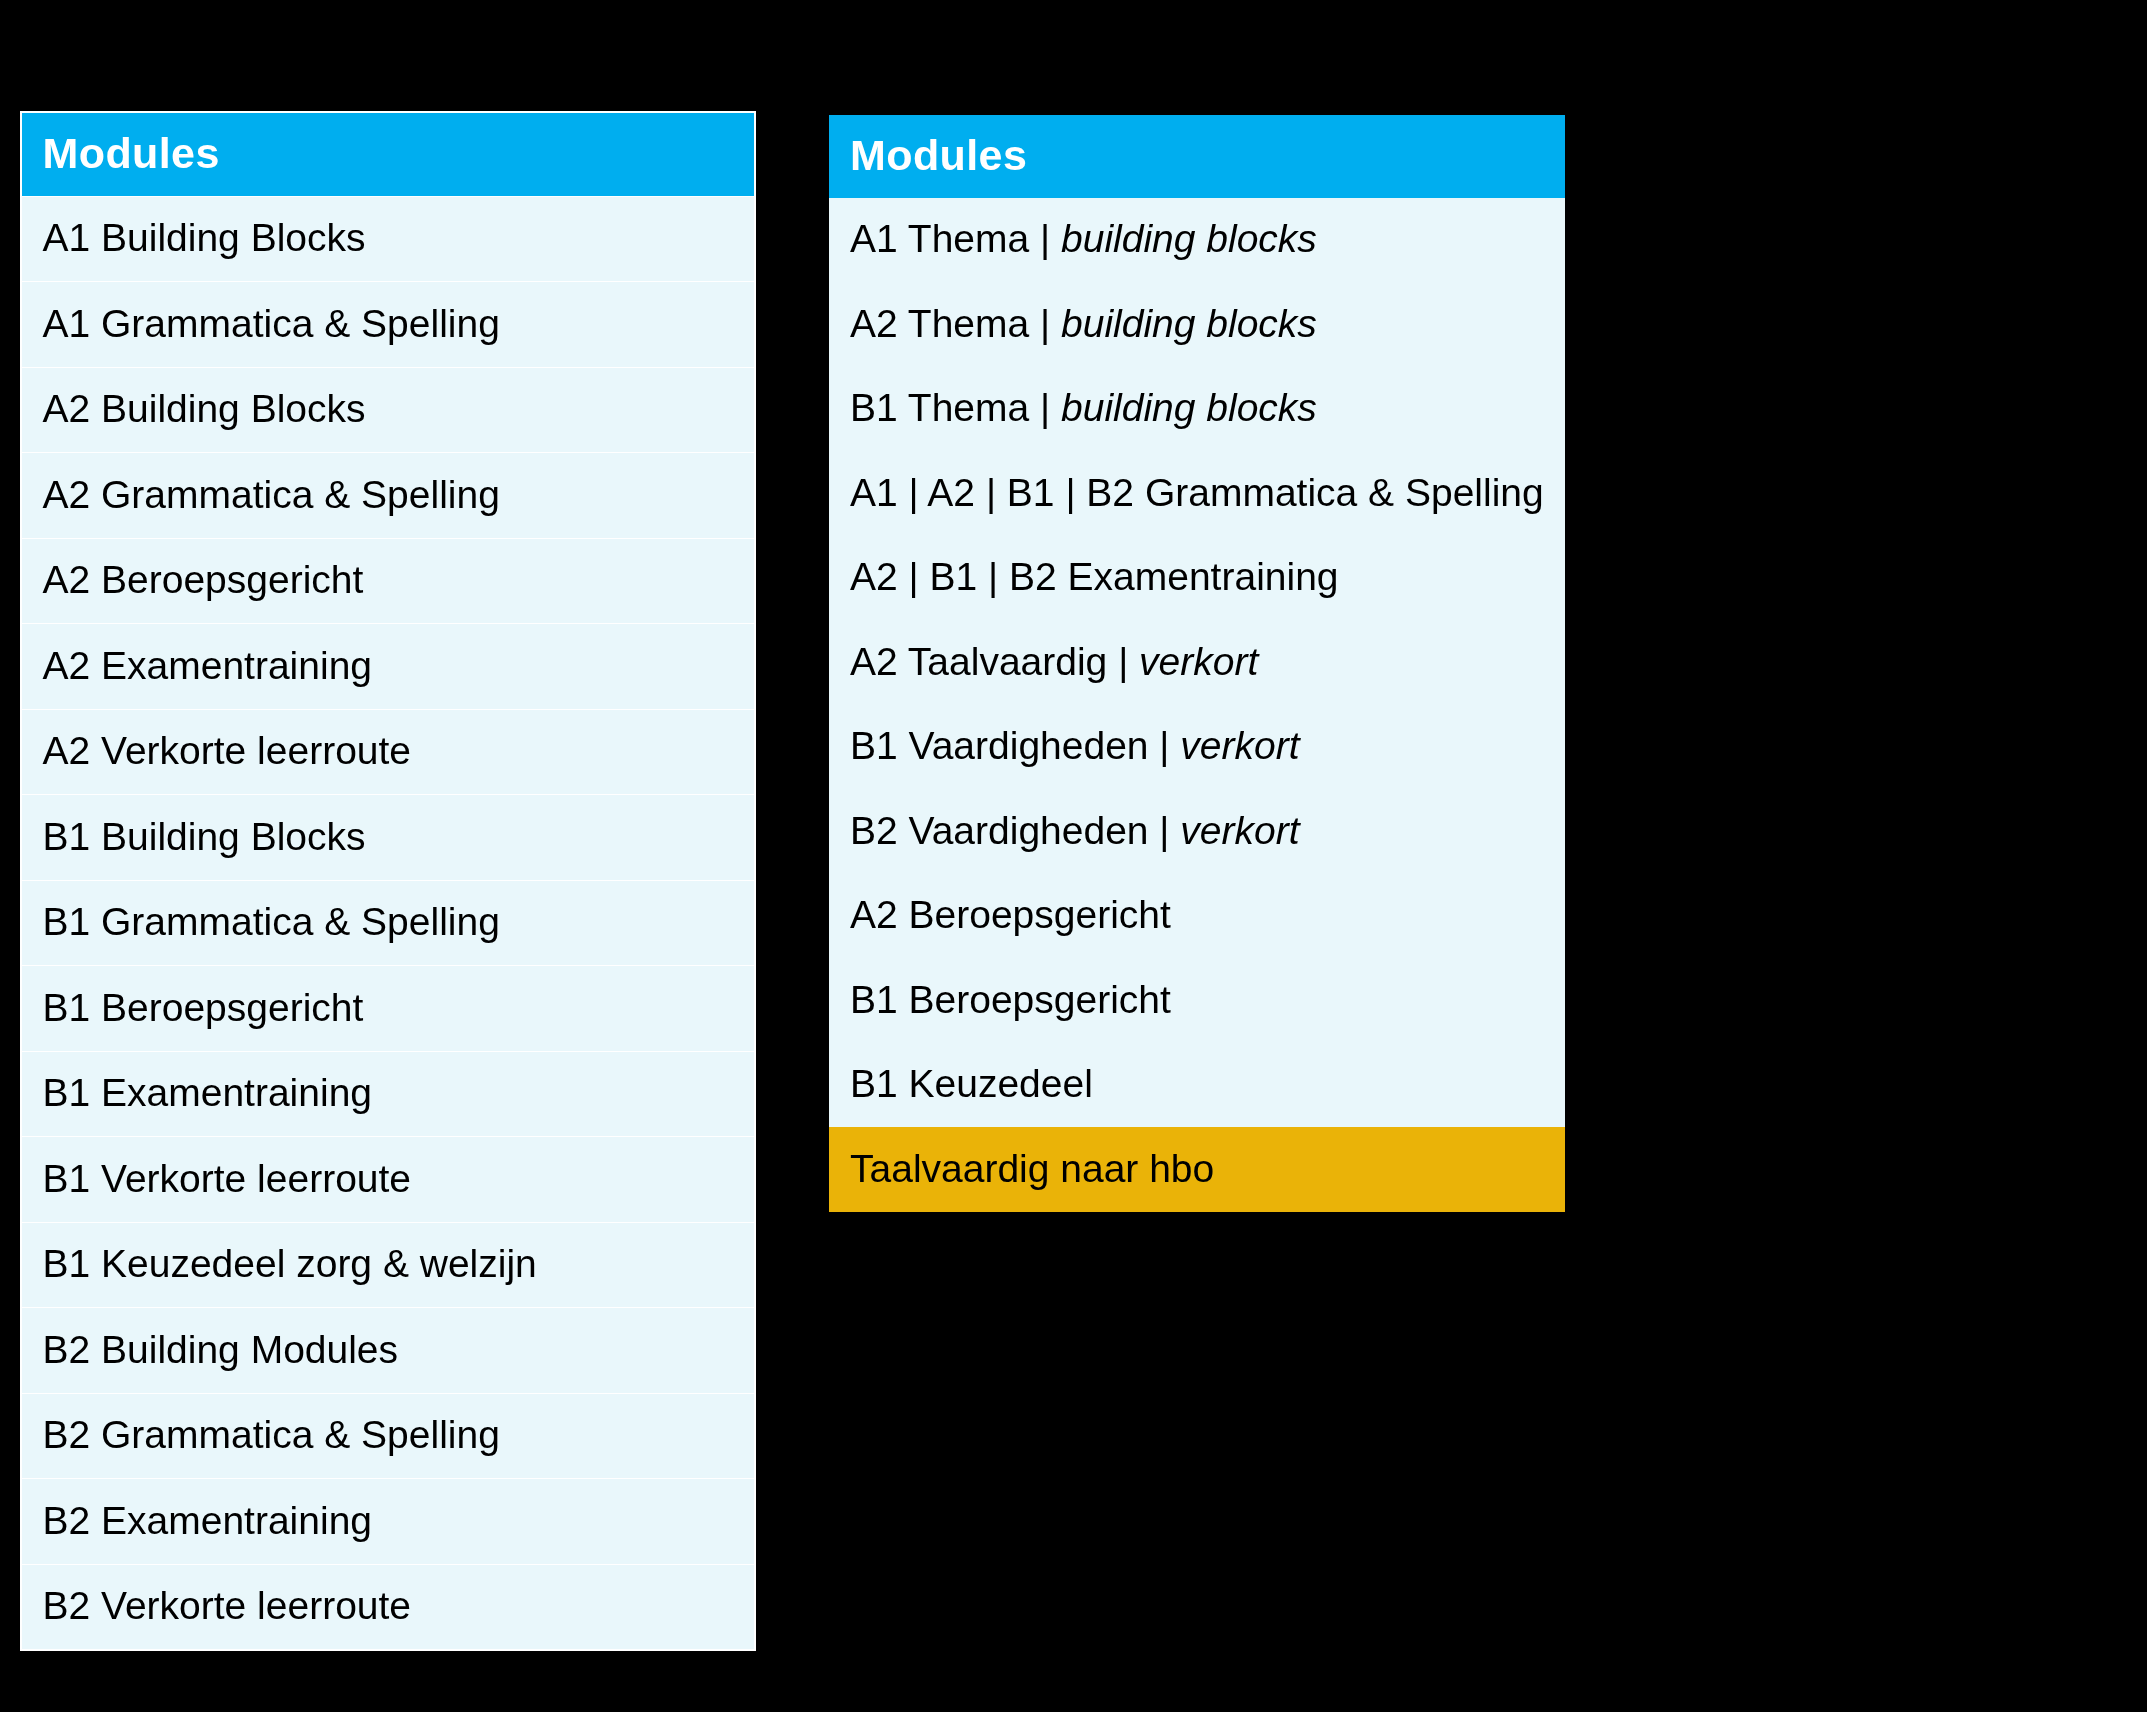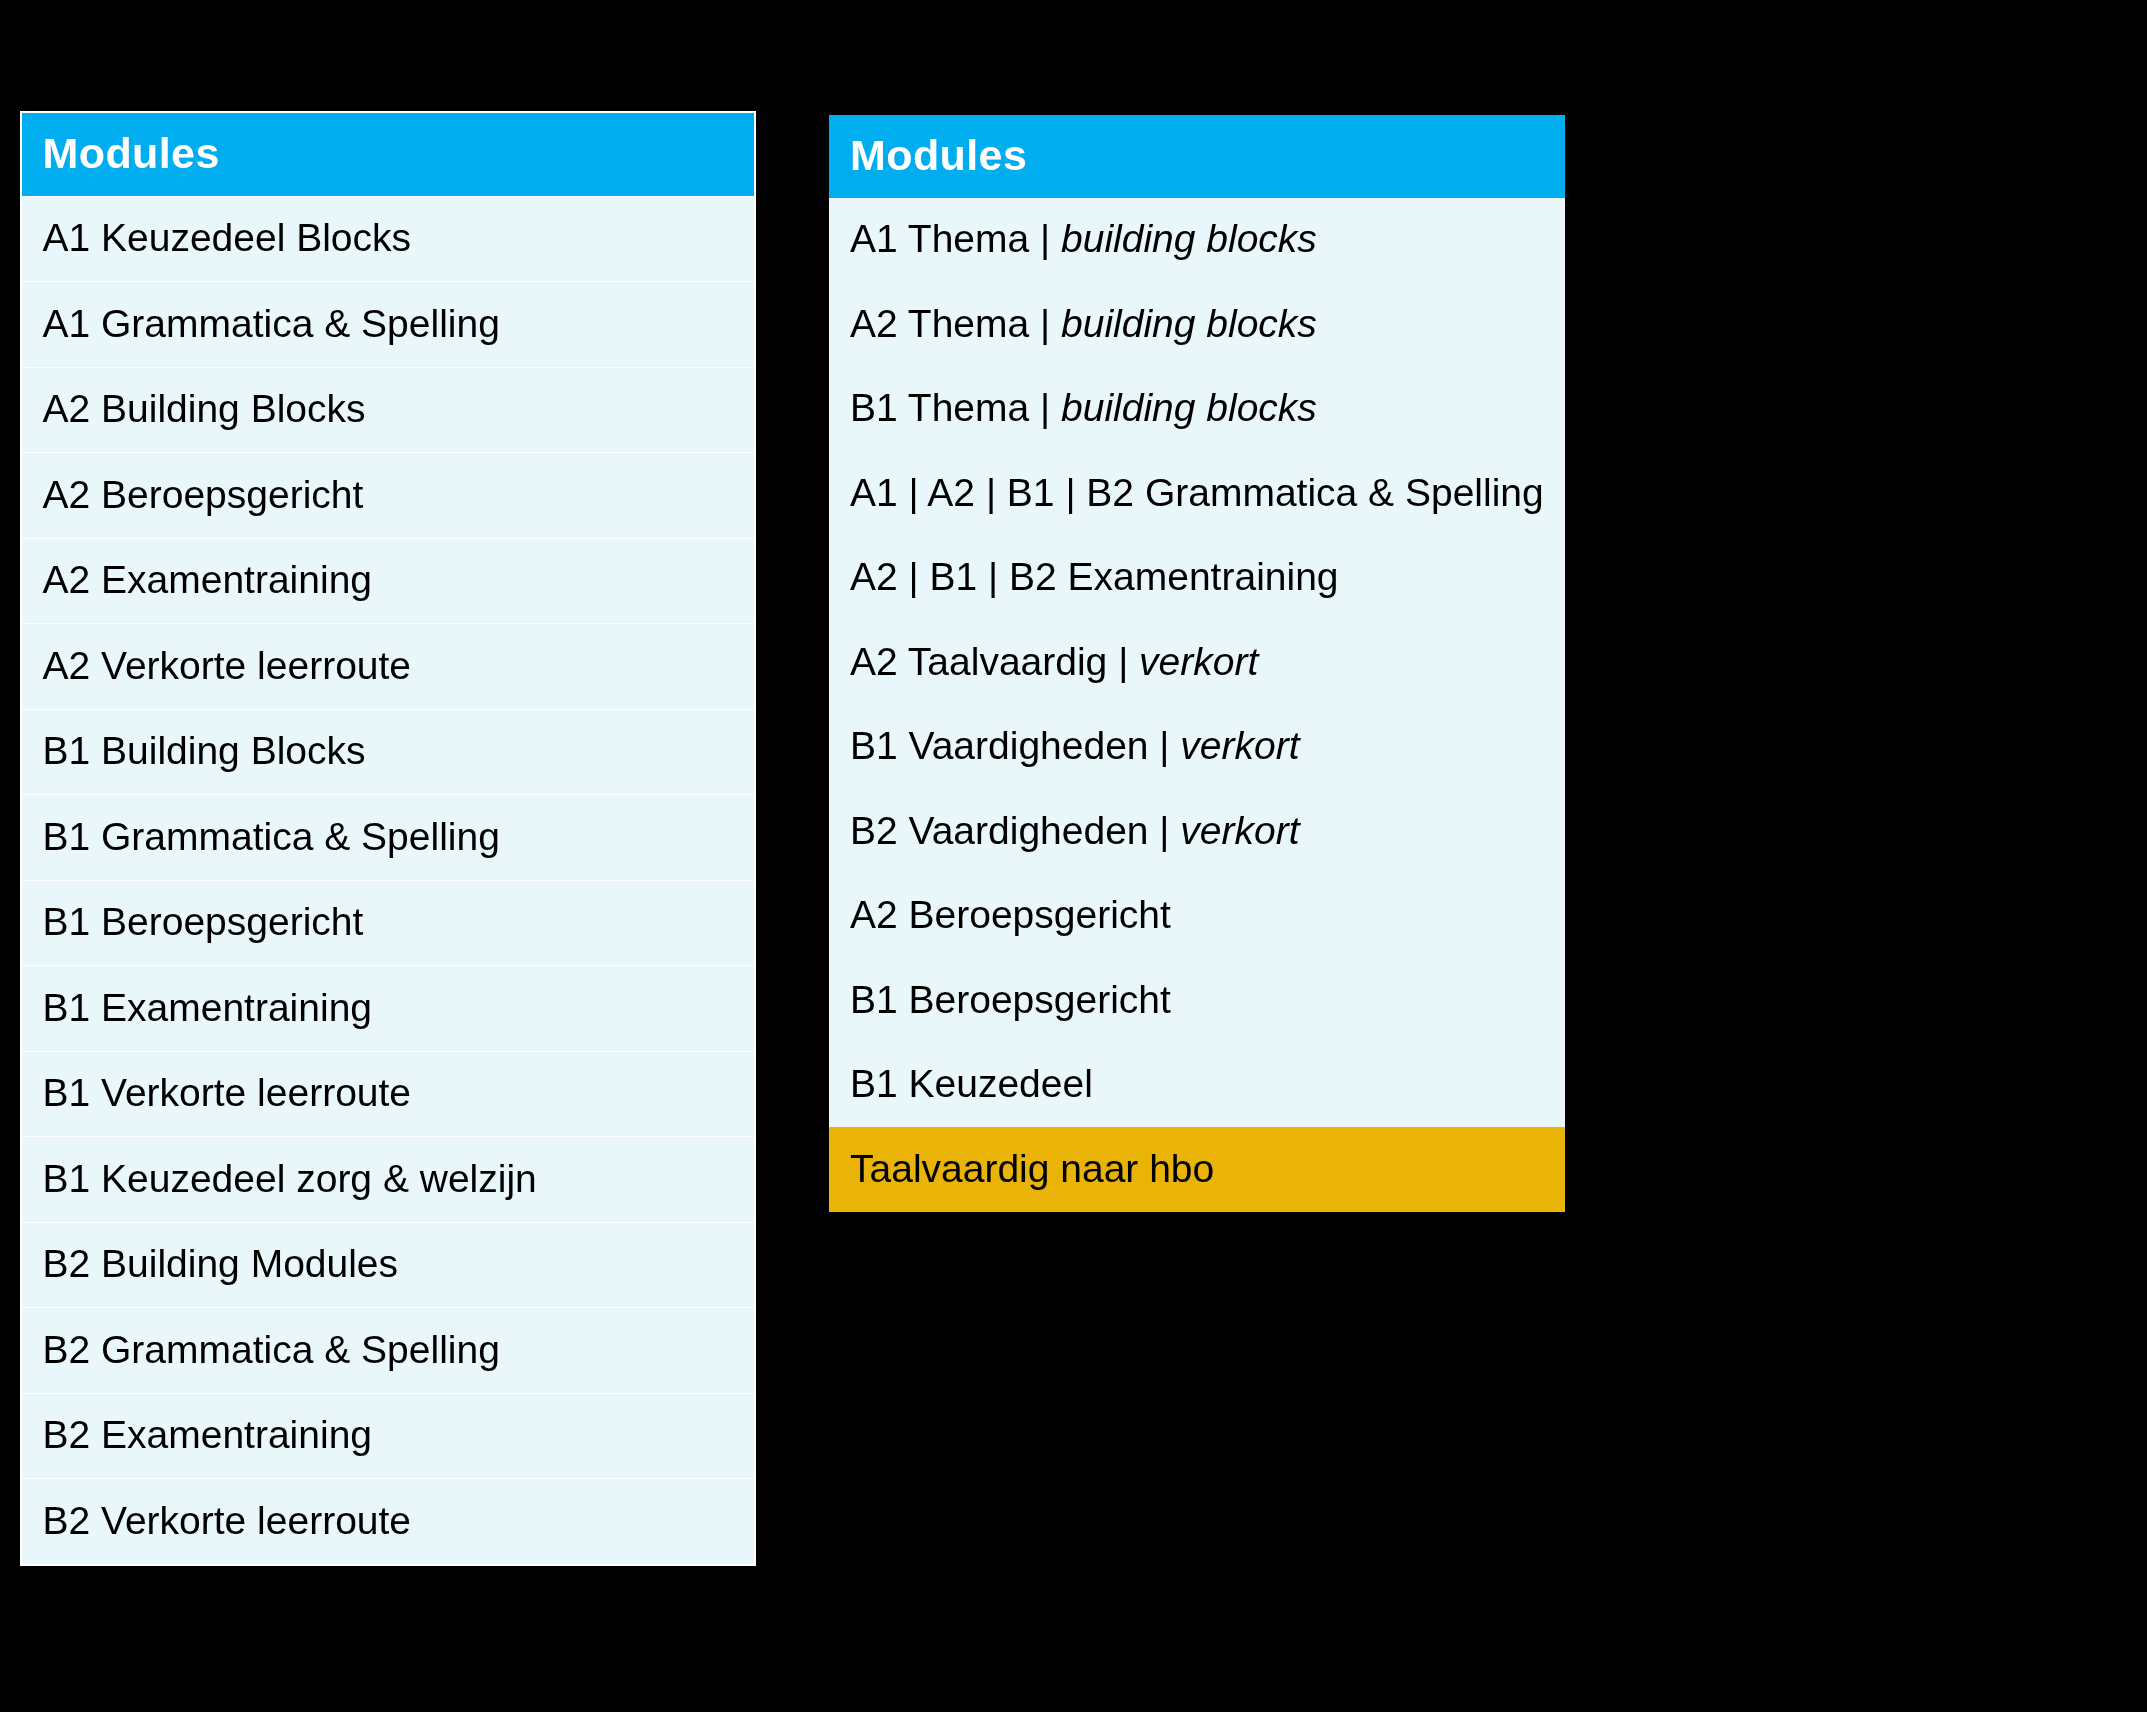--- a/index.html
+++ b/index.html
@@ -62,23 +62,24 @@
     font-style: italic;
   }
 </style>
 </head>
 <body>
 
 <div class="stage">
   <div class="panel left">
     <div class="header">Modules</div>
     <div id="left-rows">
-        <div class="row"><span>A1 Keuzedeel Blocks</span></div>
+        <div class="row"><span>A1 Building Blocks</span></div>
         <div class="row"><span>A1 Grammatica &amp; Spelling</span></div>
         <div class="row"><span>A2 Building Blocks</span></div>
+        <div class="row"><span>A2 Grammatica &amp; Spelling</span></div>
         <div class="row"><span>A2 Beroepsgericht</span></div>
         <div class="row"><span>A2 Examentraining</span></div>
         <div class="row"><span>A2 Verkorte leerroute</span></div>
         <div class="row"><span>B1 Building Blocks</span></div>
         <div class="row"><span>B1 Grammatica &amp; Spelling</span></div>
         <div class="row"><span>B1 Beroepsgericht</span></div>
         <div class="row"><span>B1 Examentraining</span></div>
         <div class="row"><span>B1 Verkorte leerroute</span></div>
         <div class="row"><span>B1 Keuzedeel zorg &amp; welzijn</span></div>
         <div class="row"><span>B2 Building Modules</span></div>

